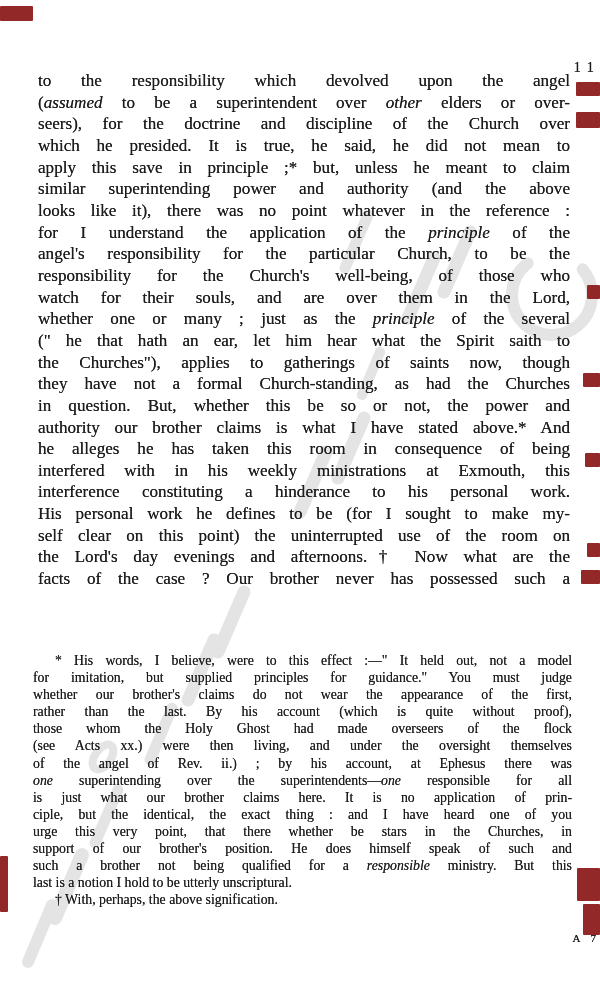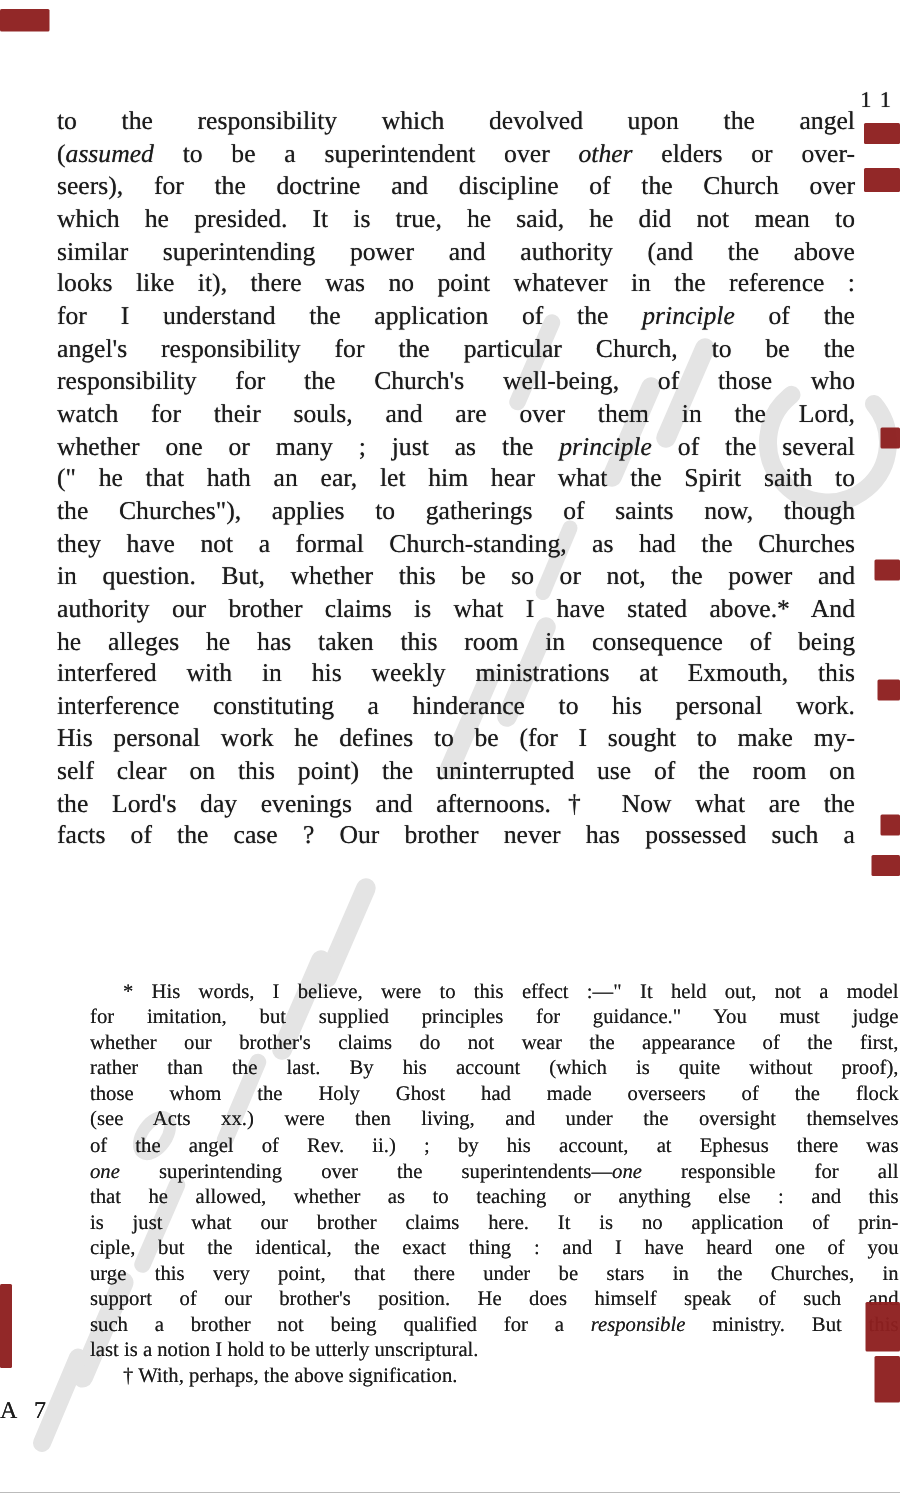--- a/index.html
+++ b/index.html
@@ -22,29 +22,28 @@
   }
   .body-text{
     position:absolute;left:38px;top:70px;width:532px;
     font-size:17.1px;line-height:21.65px;
     text-shadow:0 0 .45px rgba(25,25,25,.85);
   }
   .footnote{
     position:absolute;left:33px;top:652px;width:539px;
     font-size:13.8px;line-height:17.1px;
     text-shadow:0 0 .4px rgba(25,25,25,.8);
-    margin-left:27px;
   }
   .tline{text-align:justify;text-align-last:justify;white-space:normal;}
   .tline.nj{text-align:left;text-align-last:left;}
   .tline.ind{text-indent:22px;}
   .tline i{font-style:italic;}
   .signature{
     position:absolute;top:932px;left:0;right:0;
-    text-align:left;font-size:16px;letter-spacing:4px;
+    text-align:right;font-size:11px;letter-spacing:4px;
     text-shadow:0 0 .4px #222;
   }
   .redmark{position:absolute;z-index:3;border-radius:1px;opacity:.96;}
 </style>
 </head>
 <body>
 
 <div class="page">
 
   <svg class="wm-layer" width="600" height="995" viewBox="0 0 600 995">
@@ -67,20 +66,21 @@
   </svg>
 
   <div class="content">
     <div class="pageno">11</div>
 
     <div class="body-text">
         <div class="tline">to the responsibility which devolved upon the angel</div>
         <div class="tline">(<i>assumed</i> to be a superintendent over <i>other</i> elders or over-</div>
         <div class="tline">seers), for the doctrine and discipline of the Church over</div>
         <div class="tline">which he presided.  It is true, he said, he did not mean to</div>
+        <div class="tline">apply this save in principle ;* but, unless he meant to claim</div>
         <div class="tline">similar superintending power and authority (and the above</div>
         <div class="tline">looks like it), there was no point whatever in the reference :</div>
         <div class="tline">for I understand the application of the <i>principle</i> of the</div>
         <div class="tline">angel's responsibility for the particular Church, to be the</div>
         <div class="tline">responsibility for the Church's well-being, of those who</div>
         <div class="tline">watch for their souls, and are over them in the Lord,</div>
         <div class="tline">whether one or many ; just as the <i>principle</i> of the several</div>
         <div class="tline">(" he that hath an ear, let him hear what the Spirit saith to</div>
         <div class="tline">the Churches"), applies to gatherings of saints now, though</div>
         <div class="tline">they have not a formal Church-standing, as had the Churches</div>
@@ -97,24 +97,23 @@
 
     <div class="footnote">
         <div class="tline ind">* His words, I believe, were to this effect :—" It held out, not a model</div>
         <div class="tline">for imitation, but supplied principles for guidance."  You must judge</div>
         <div class="tline">whether our brother's claims do not wear the appearance of the first,</div>
         <div class="tline">rather than the last.  By his account (which is quite without proof),</div>
         <div class="tline">those whom the Holy Ghost had made overseers of the flock</div>
         <div class="tline">(see Acts xx.) were then living, and under the oversight themselves</div>
         <div class="tline">of the angel of Rev. ii.) ; by his account, at Ephesus there was</div>
         <div class="tline"><i>one</i> superintending over the superintendents—<i>one</i> responsible for all</div>
-        <div class="tline">that he allowed, whether as to teaching or anything else : and this</div>
         <div class="tline">is just what our brother claims here.  It is no application of prin-</div>
         <div class="tline">ciple, but the identical, the exact thing : and I have heard one of you</div>
-        <div class="tline">urge this very point, that there under be stars in the Churches, in</div>
+        <div class="tline">urge this very point, that there whether be stars in the Churches, in</div>
         <div class="tline">support of our brother's position.  He does himself speak of such and</div>
         <div class="tline">such a brother not being qualified for a <i>responsible</i> ministry.  But this</div>
         <div class="tline nj">last is a notion I hold to be utterly unscriptural.</div>
         <div class="tline ind nj">† With, perhaps, the above signification.</div>
       </div>
 
     <div class="signature">A 7</div>
   </div>
 
   <div id="redmarks">

